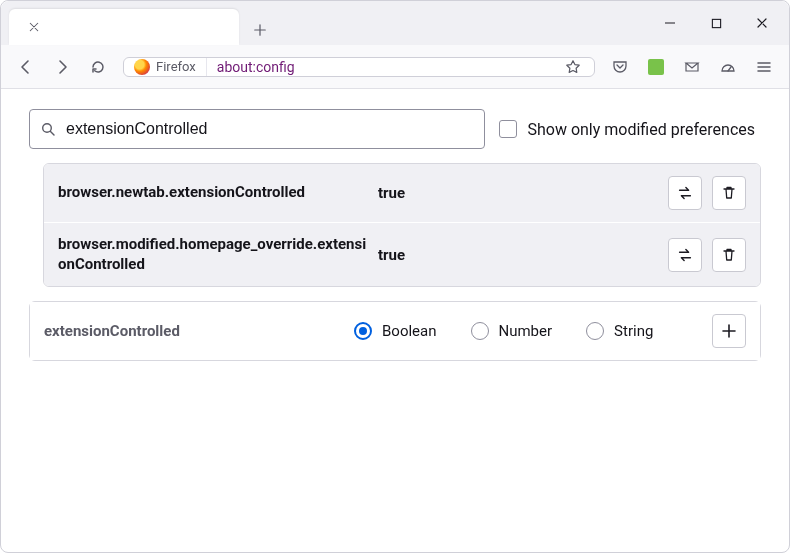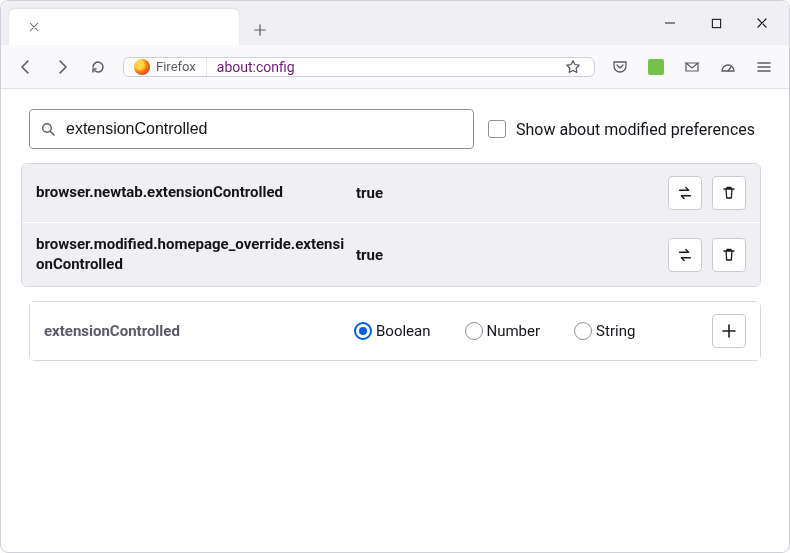--- a/index.html
+++ b/index.html
@@ -87,21 +87,21 @@
     flex:1; height:40px; border:1px solid #8f8f9d; border-radius:4px;
     display:flex; align-items:center; padding: 0 10px 0 10px; gap:10px;
     color:#5b5b66;
   }
   .search-box input {
     border:none; outline:none; font-size:16px; color:#15141a; flex:1; background:transparent;
   }
   .modified-toggle { display:flex; align-items:center; gap:10px; font-size:16px; color:#15141a; padding-right:6px; }
   .checkbox { width:18px; height:18px; border:1px solid #8f8f9d; border-radius:3px; background:#fff; }
 
-  .prefs-table { border:1px solid #d7d7de; border-radius:6px; margin: 0 18px 14px 10px; overflow:hidden; }
+  .prefs-table { border:1px solid #d7d7de; border-radius:6px; margin: 0 18px 14px 32px; overflow:hidden; }
   .pref-row {
     display:grid;
     grid-template-columns: 310px 1fr auto auto;
     align-items:center;
     background:#f0f0f4;
     padding: 12px 14px;
     gap: 10px;
     border-bottom:1px solid #fff;
   }
   .pref-row:last-child { border-bottom:none; }
@@ -116,21 +116,21 @@
   .add-row {
     display:grid;
     grid-template-columns: 300px 1fr auto;
     align-items:center;
     padding: 12px 14px;
     gap:10px;
     background:#fff;
   }
   .add-name { font-size:15px; font-weight:700; color:#5b5b66; }
   .type-options { display:flex; align-items:center; gap: 34px; }
-  .radio-opt { display:flex; align-items:center; gap:4px; font-size:15px; color:#15141a; }
+  .radio-opt { display:flex; align-items:center; gap:10px; font-size:15px; color:#15141a; }
   .radio {
     width:18px; height:18px; border-radius:50%; border:1px solid #8f8f9d; background:#fff; position:relative;
   }
   .radio.checked { border:2px solid #0060df; }
   .radio.checked::after {
     content:""; position:absolute; inset:3px; border-radius:50%; background:#0060df;
   }
 
   .icon-green { width:16px; height:16px; background:#79c24a; border-radius:2px; display:inline-block; }
 </style>
@@ -235,21 +235,21 @@
   <div class="search-row">
     <div class="search-box">
       <svg width="16" height="16" viewBox="0 0 16 16">
           <circle cx="7" cy="7" r="4.3" fill="none" stroke="currentColor" stroke-width="1.4"></circle>
           <path d="M10.5 10.5L14 14" stroke="currentColor" stroke-width="1.4" stroke-linecap="round"></path>
         </svg>
       <input type="text" value="extensionControlled" style="">
     </div>
     <label class="modified-toggle">
       <span class="checkbox"></span>
-      <span>Show about modified preferences</span>
+      <span>Show only modified preferences</span>
     </label>
   </div>
 
   <div class="prefs-table">
     <div class="pref-row">
       <div class="pref-name">browser.newtab.extensionControlled</div>
       <div class="pref-value">true</div>
       <div class="action-btn">
         <svg width="18" height="18" viewBox="0 0 20 20">
             <path d="M4 7h10l-3-3M16 13H6l3 3" fill="none" stroke="currentColor" stroke-width="1.6" stroke-linecap="round" stroke-linejoin="round"></path>

